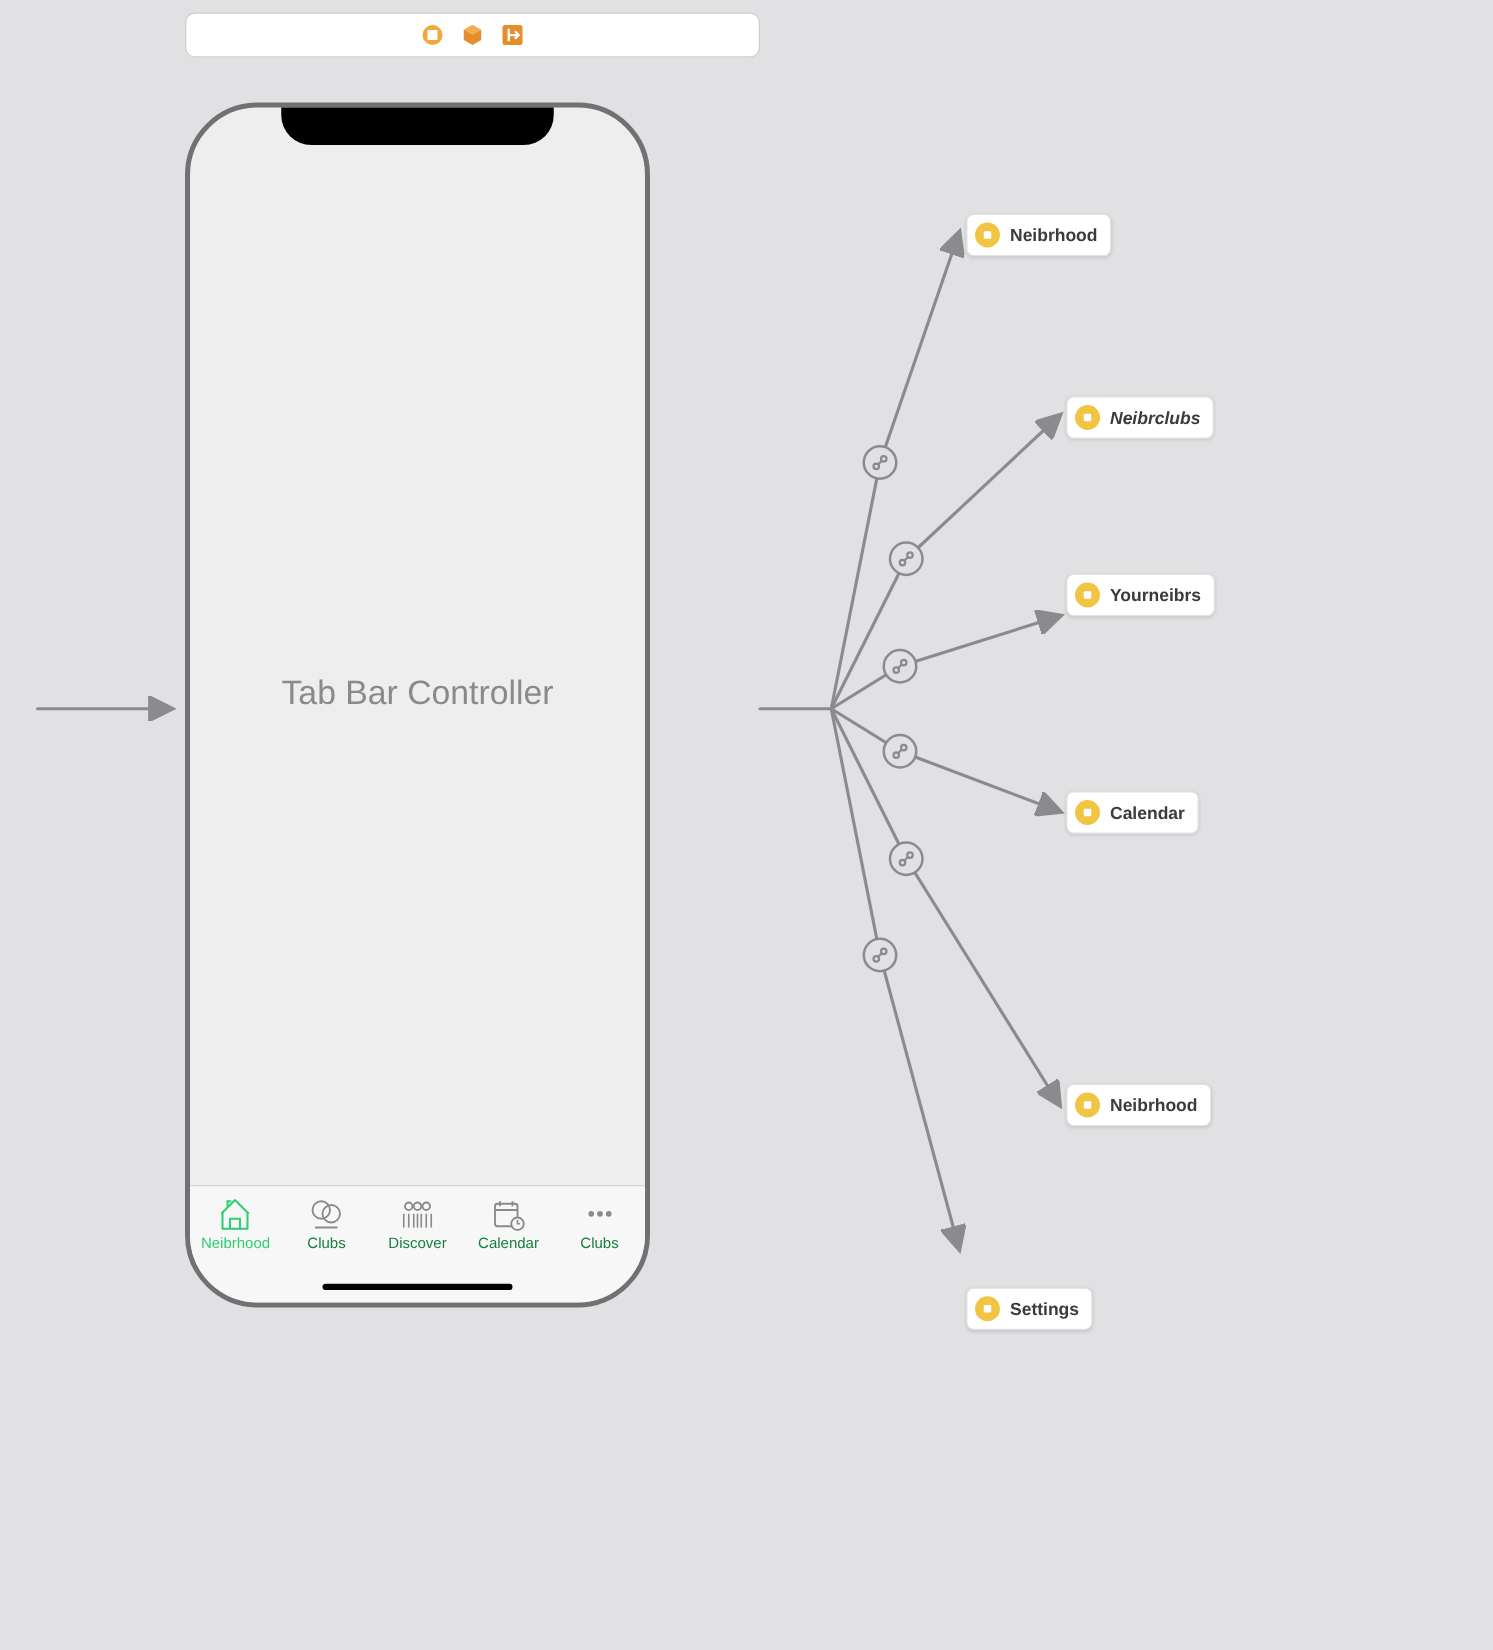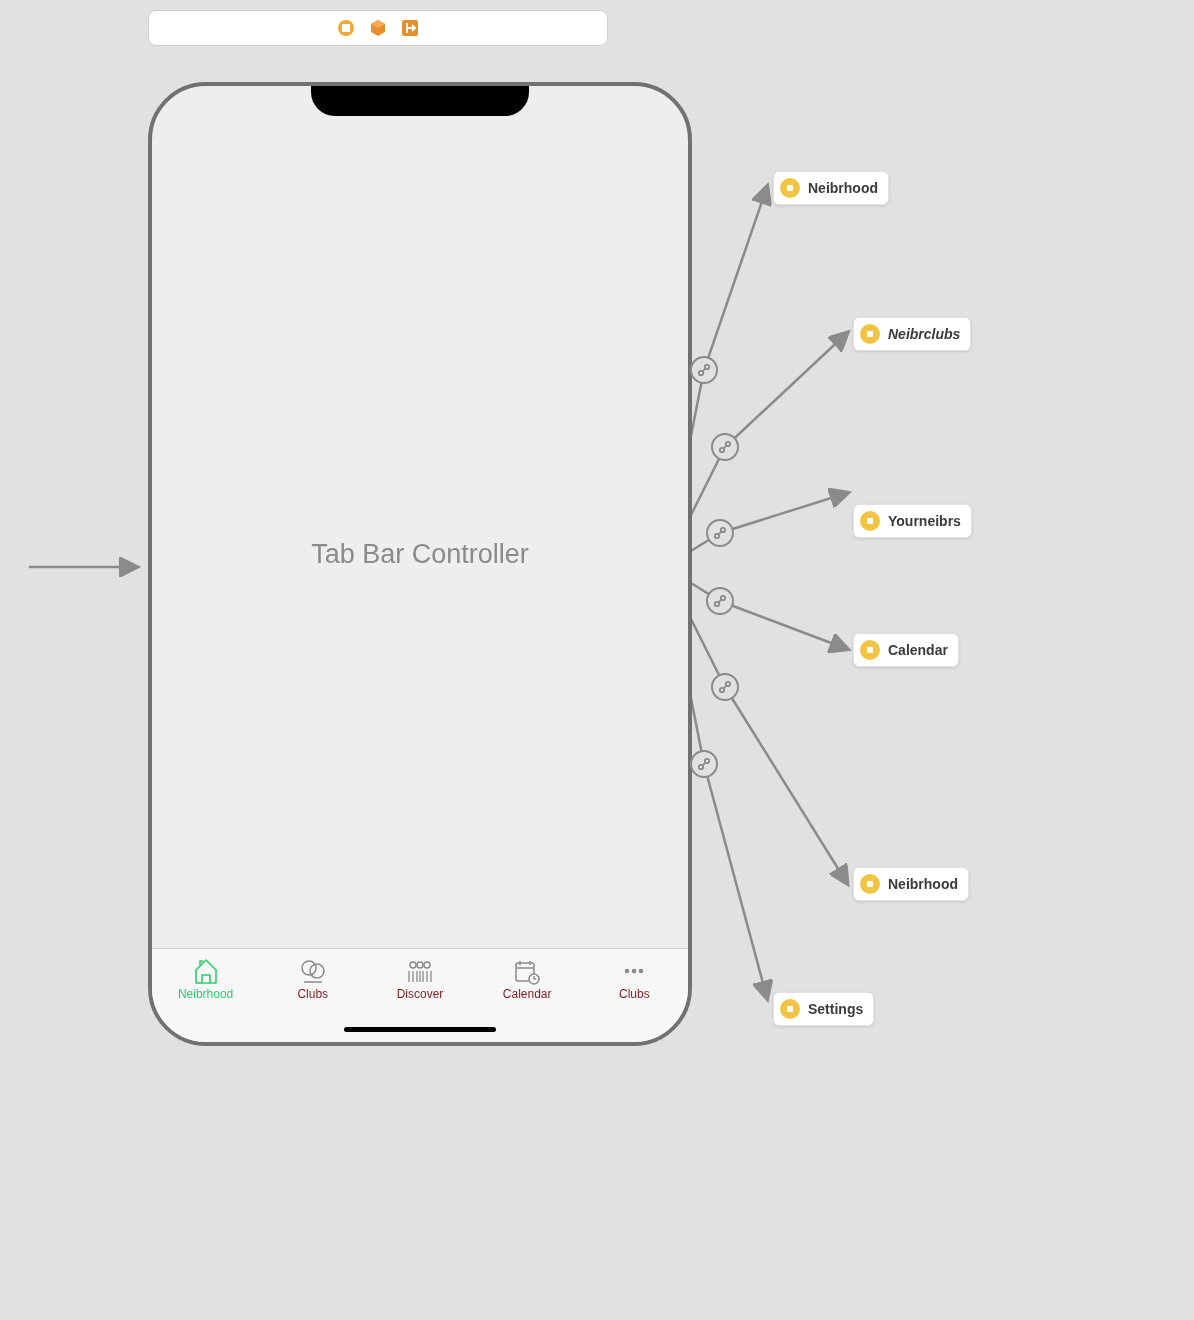--- a/index.html
+++ b/index.html
@@ -34,21 +34,21 @@
       align-items: center;
       justify-content: center;
       font-size: 14px;
     }
 
     
     .phone-frame {
       position: absolute;
       top: 82px;
       left: 148px;
-      width: 544px;
+      width: 372px;
       height: 964px;
       border: 4px solid #707173;
       border-radius: 58px;
       background: #eeeeee;
       overflow: hidden;
     }
     .notch {
       position: absolute;
       top: -4px;
       left: 50%;
@@ -91,21 +91,21 @@
       justify-content: space-around;
       align-items: flex-start;
       padding-top: 8px;
     }
     .tab-item {
       display: flex;
       flex-direction: column;
       align-items: center;
       gap: 2px;
       font-size: 12px;
-      color: #7f1d1d;
+      color: #15803d;
       width: 86px;
     }
     .tab-item.active { color: #2ecd6f; }
     .tab-icon { width: 30px; height: 28px; display: flex; align-items: center; justify-content: center; }
 
     
     .dest-node {
       position: absolute;
       background: #fff;
       border: 1px solid #e2e2e2;
@@ -276,21 +276,21 @@
     </div>
     <div class="dest-node" style="left: 853px; top: 317px; font-style: italic;">
       <span class="dest-icon" style="background: rgb(242, 196, 67);">
         <svg width="12" height="12" viewBox="0 0 12 12">
           <circle cx="6" cy="6" r="5.5" fill="none"></circle>
           <rect x="3" y="3" width="6" height="6" rx="1" fill="#fff"></rect>
         </svg>
       </span>
       <span>Neibrclubs</span>
     </div>
-    <div class="dest-node" style="left: 853px; top: 504px; justify-content: space-between;">
+    <div class="dest-node" style="left: 853px; top: 459px; justify-content: space-between;">
       <span class="dest-icon" style="background: rgb(242, 196, 67);">
         <svg width="12" height="12" viewBox="0 0 12 12">
           <circle cx="6" cy="6" r="5.5" fill="none"></circle>
           <rect x="3" y="3" width="6" height="6" rx="1" fill="#fff"></rect>
         </svg>
       </span>
       <span>Yourneibrs</span>
     </div>
     <div class="dest-node" style="left: 853px; top: 633px;">
       <span class="dest-icon" style="background: rgb(242, 196, 67);">
@@ -303,21 +303,21 @@
     </div>
     <div class="dest-node" style="left: 853px; top: 867px;">
       <span class="dest-icon" style="background: rgb(242, 196, 67);">
         <svg width="12" height="12" viewBox="0 0 12 12">
           <circle cx="6" cy="6" r="5.5" fill="none"></circle>
           <rect x="3" y="3" width="6" height="6" rx="1" fill="#fff"></rect>
         </svg>
       </span>
       <span>Neibrhood</span>
     </div>
-    <div class="dest-node" style="left: 773px; top: 992px;">
+    <div class="dest-node" style="left: 773px; top: 1030px;">
       <span class="dest-icon" style="background: rgb(242, 196, 67);">
         <svg width="12" height="12" viewBox="0 0 12 12">
           <circle cx="6" cy="6" r="5.5" fill="none"></circle>
           <rect x="3" y="3" width="6" height="6" rx="1" fill="#fff"></rect>
         </svg>
       </span>
       <span>Settings</span>
     </div>
   </div>
 

